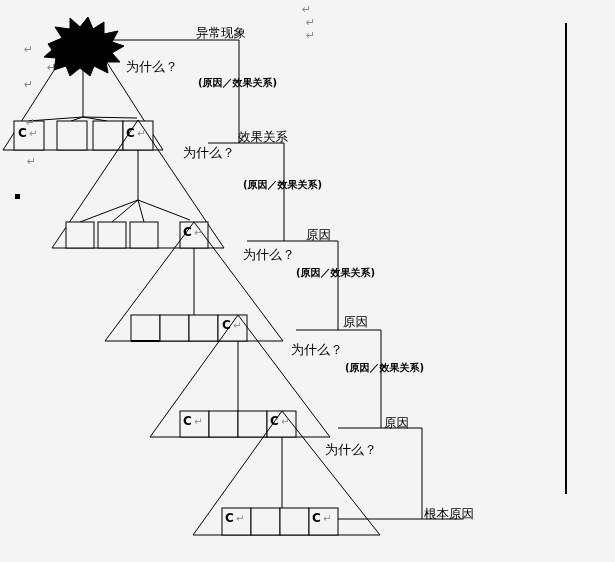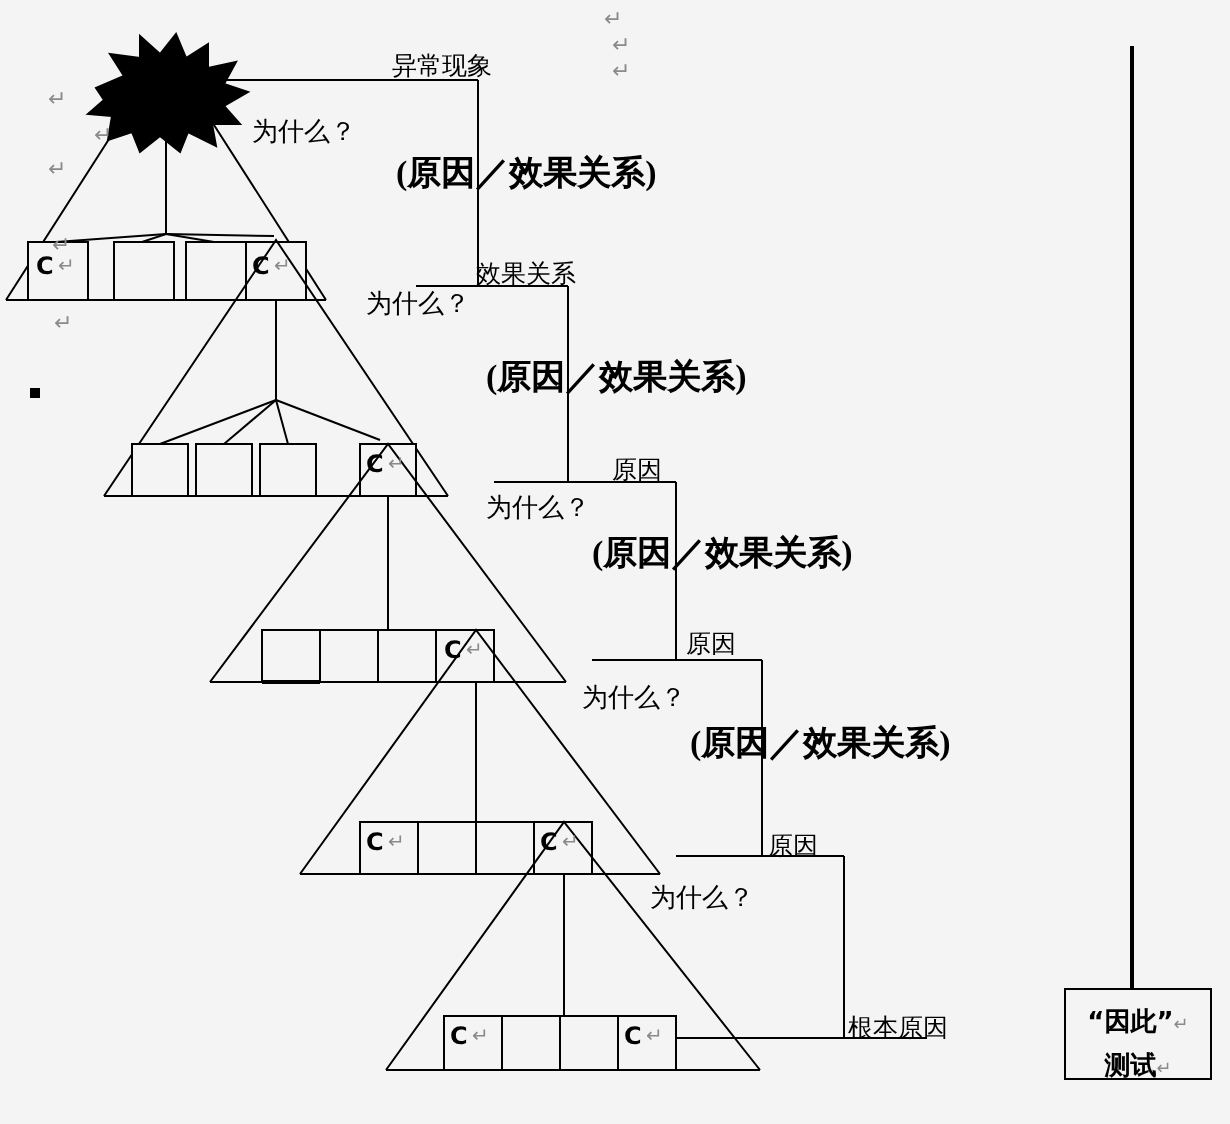--- a/index.html
+++ b/index.html
@@ -24,23 +24,22 @@
   .lbl {
     position: absolute;
     color: #000;
     white-space: nowrap;
     line-height: 1;
   }
   .lbl-plain {
     font-size: 12.5px;
   }
   .lbl-bold {
-    font-size: 17px;
+    font-size: 10px;
     font-weight: bold;
-    font-family: Liberation Serif, serif;
   }
   .lbl-why {
     font-size: 13px;
   }
   .pilcrow {
     position: absolute;
     color: #8a8a8a;
     font-size: 11px;
     line-height: 1;
   }
@@ -220,22 +219,14 @@
   <span class="lbl lbl-why" style="left:183px;top:146px;">为什么？</span>
   <span class="lbl lbl-why" style="left:243px;top:248px;">为什么？</span>
   <span class="lbl lbl-why" style="left:291px;top:343px;">为什么？</span>
   <span class="lbl lbl-why" style="left:325px;top:443px;">为什么？</span>
 
   <span class="lbl lbl-bold" style="left:198px;top:78px;">(原因／效果关系)</span>
   <span class="lbl lbl-bold" style="left:243px;top:180px;">(原因／效果关系)</span>
   <span class="lbl lbl-bold" style="left:296px;top:268px;">(原因／效果关系)</span>
   <span class="lbl lbl-bold" style="left:345px;top:363px;">(原因／效果关系)</span>
 
-  <div id="sothat-box">
-    <div class="l1">
-      <span>“因此”</span><span class="ret">↵</span>
-    </div>
-    <div class="l2">
-      <span>测试</span><span class="ret">↵</span>
-    </div>
-  </div>
 
 </div>
 
 </body></html>

